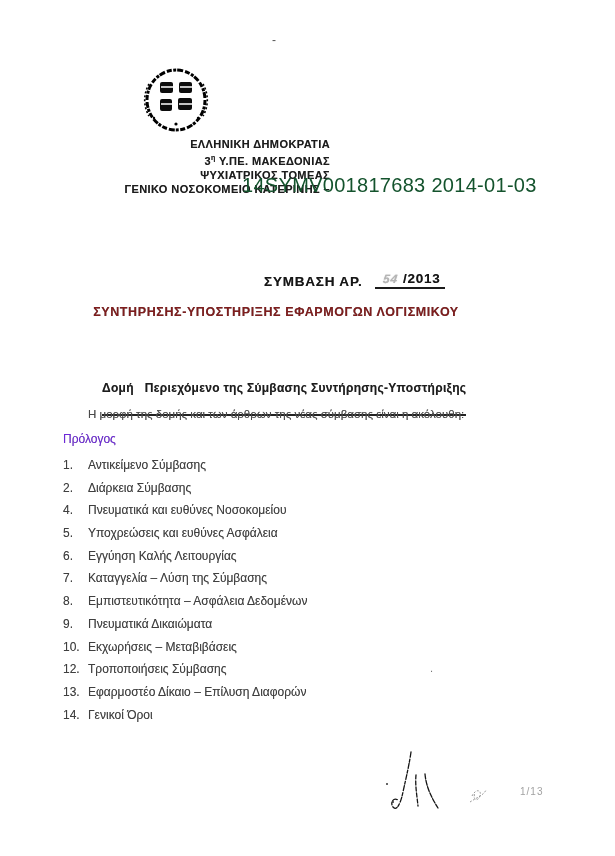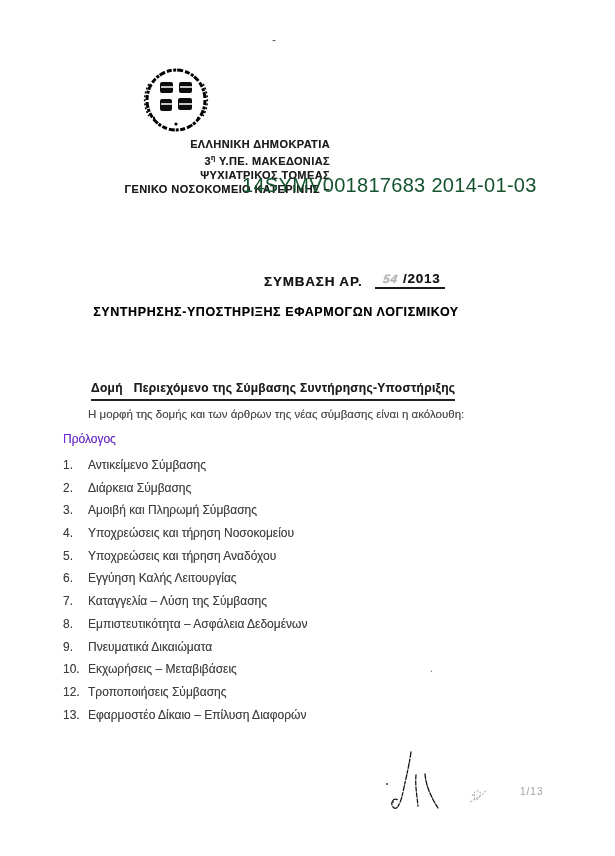--- a/index.html
+++ b/index.html
@@ -45,29 +45,29 @@
     border-bottom:2px solid #1b1b1b;
     padding:0 4px 1px 8px;
   }
   .handwritten{
     color:#b5b5b5;font-size:12px;font-style:italic;letter-spacing:1px;
     text-shadow:0 0 1px #c4c4c4;transform:skewX(-8deg);display:inline-block;
     margin-right:5px;
   }
   .subtitle{
     position:absolute;left:0;top:305px;width:552px;text-align:center;
-    font-weight:bold;font-size:12.5px;letter-spacing:0.6px;color:#000000;
+    font-weight:bold;font-size:12.5px;letter-spacing:0.6px;color:#7f1d1d;
     text-shadow:0 0 0.5px rgba(30,30,30,.55);
   }
 
   
   .section-heading{
-    position:absolute;left:91px;top:381px;
+    position:absolute;left:102px;top:381px;
     font-weight:bold;font-size:12px;color:#1d1d1d;
-    border-bottom:2px solid #222;padding-bottom:4px;
+    border-bottom:2px solid #222;padding-bottom:19px;
     letter-spacing:0.3px;white-space:nowrap;
     text-shadow:0 0 0.5px rgba(30,30,30,.5);
   }
   .section-heading .w2{margin-left:11px;}
 
   .intro{
     position:absolute;left:88px;top:408px;
     font-size:11.5px;color:#4a4a4a;white-space:nowrap;
     text-shadow:0 0 0.6px rgba(90,90,90,.6);
   }
@@ -132,30 +132,30 @@
   <div class="section-heading">
     <span>Δομή</span><span class="w2">Περιεχόμενο της Σύμβασης Συντήρησης-Υποστήριξης</span>
   </div>
 
   <div class="intro">Η μορφή της δομής και των άρθρων της νέας σύμβασης είναι η ακόλουθη:</div>
   <div class="prologue">Πρόλογος</div>
 
   <ol class="toc">
     <li><span class="num">1.</span><span>Αντικείμενο Σύμβασης</span></li>
     <li><span class="num">2.</span><span>Διάρκεια Σύμβασης</span></li>
-    <li><span class="num">3.</span><span>Αμοιβή και Πληρωμή Σύμβασης</span></li>
-    <li><span class="num">4.</span><span>Υποχρεώσεις και τήρηση Νοσοκομείου</span></li>
-    <li><span class="num">5.</span><span>Υποχρεώσεις και τήρηση Αναδόχου</span></li>
+    <li><span class="num">4.</span><span>Πνευματικά και ευθύνες Νοσοκομείου</span></li>
+    <li><span class="num">5.</span><span>Υποχρεώσεις και ευθύνες Ασφάλεια</span></li>
     <li><span class="num">6.</span><span>Εγγύηση Καλής Λειτουργίας</span></li>
     <li><span class="num">7.</span><span>Καταγγελία – Λύση της Σύμβασης</span></li>
     <li><span class="num">8.</span><span>Εμπιστευτικότητα – Ασφάλεια Δεδομένων</span></li>
     <li><span class="num">9.</span><span>Πνευματικά Δικαιώματα</span></li>
     <li><span class="num">10.</span><span>Εκχωρήσεις – Μεταβιβάσεις</span></li>
     <li><span class="num">12.</span><span>Τροποποιήσεις Σύμβασης</span></li>
     <li><span class="num">13.</span><span>Εφαρμοστέο Δίκαιο – Επίλυση Διαφορών</span></li>
+    <li><span class="num">14.</span><span>Γενικοί Όροι</span></li>
   </ol>
 
   <span class="stray-dot">.</span>
 
   <div class="signature">
     <svg width="60" height="72" viewBox="0 0 60 72" xmlns="http://www.w3.org/2000/svg">
       <path d="M28,6 C26,20 23,32 20,46 C18,56 14,66 10,61 C7,57 10,51 15,54" fill="none" stroke="#141414" stroke-width="1.3" stroke-linecap="round" stroke-dasharray="5 2 3 1.5"></path>
       <path d="M33,29 C32,39 34,50 35,60" fill="none" stroke="#141414" stroke-width="1.3" stroke-linecap="round" stroke-dasharray="4 2"></path>
       <path d="M42,28 C43,40 48,51 55,62" fill="none" stroke="#141414" stroke-width="1.3" stroke-linecap="round" stroke-dasharray="5 1.5"></path>
       <circle cx="4" cy="38" r="1" fill="#333"></circle>

